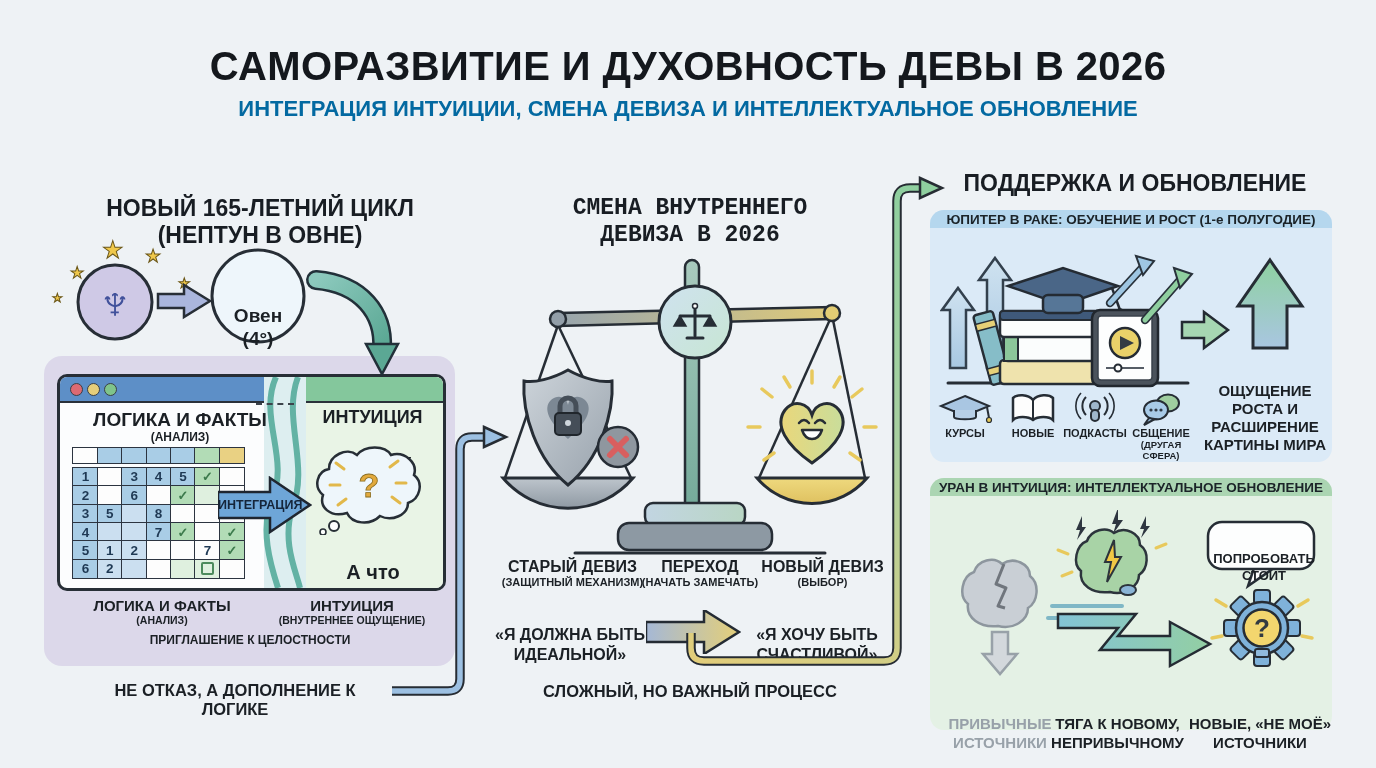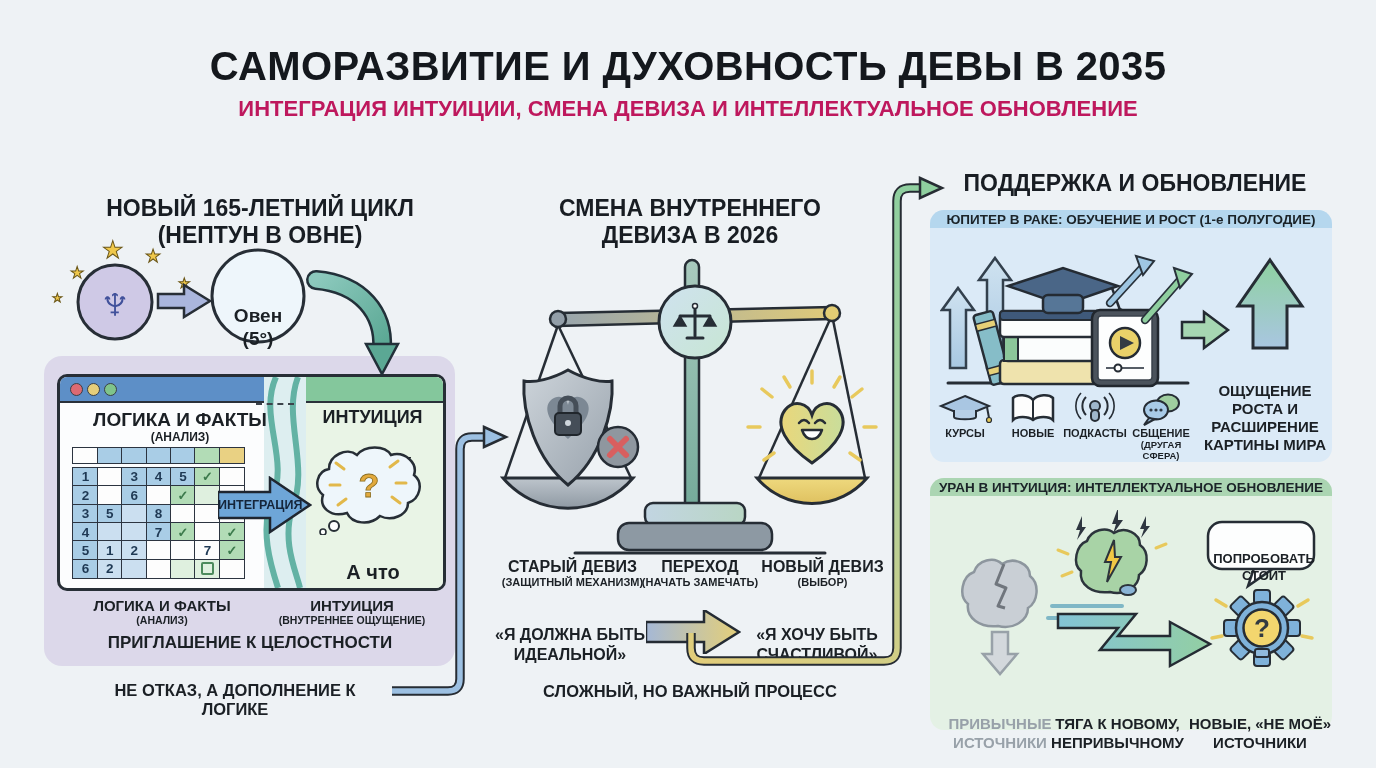--- a/index.html
+++ b/index.html
@@ -2,21 +2,21 @@
 <html><head>
 <meta charset="utf-8">
 <style>
   html,body{margin:0;padding:0;background:#eef2f5;}
   .canvas{position:relative;width:1376px;height:768px;background:#eef2f5;
           font-family:"Liberation Sans",sans-serif;color:#1b2025;overflow:hidden;}
   .abs{position:absolute;}
   .ctr{text-align:center;}
   .pre{white-space:pre-line;margin-top:27px;}
   .t-main{font-size:40px;font-weight:700;letter-spacing:.4px;color:#14181d;}
-  .t-sub{font-size:22px;font-weight:700;color:#be185d;}
+  .t-sub{font-size:22px;font-weight:700;color:#0369a1;}
   .t-col{font-size:23px;font-weight:700;line-height:1.18;color:#181d23;}
   .t-lbl{font-size:16px;font-weight:700;line-height:1.15;}
   .t-lbl2{font-size:15px;font-weight:700;line-height:1.15;}
   .t-note{font-size:16.5px;font-weight:700;}
   .t-tiny{font-size:11px;font-weight:700;}
   .t-xs{font-size:10.5px;font-weight:700;}
   .panel-lav{background:#dcd8ea;border-radius:18px;}
   .window{background:#fcfdfe;border:3px solid #272e36;border-radius:10px;overflow:hidden;}
   .titlebar{position:absolute;left:0;top:0;width:100%;height:24px;background:#5d8fc7;border-bottom:2px solid #2a313a;}
   .dot{position:absolute;top:6px;width:11px;height:11px;border-radius:50%;border:1.5px solid #3a3f46;}
@@ -41,21 +41,21 @@
   .res-item .sub{font-size:9.5px;font-weight:700;}
   .gray-txt{color:#98a1a9;}
   svg{display:block;}
   svg text{font-family:"Liberation Sans",sans-serif;}
 </style>
 </head>
 <body>
 
 <div class="canvas">
 
-  <div class="abs ctr t-main" style="left:0;top:44px;width:1376px;">САМОРАЗВИТИЕ И ДУХОВНОСТЬ ДЕВЫ В 2035</div>
+  <div class="abs ctr t-main" style="left:0;top:44px;width:1376px;">САМОРАЗВИТИЕ И ДУХОВНОСТЬ ДЕВЫ В 2026</div>
   <div class="abs ctr t-sub" style="left:0;top:96px;width:1376px;">ИНТЕГРАЦИЯ ИНТУИЦИИ, СМЕНА ДЕВИЗА И ИНТЕЛЛЕКТУАЛЬНОЕ ОБНОВЛЕНИЕ</div>
 
   <div class="abs ctr t-col pre" style="left:60px;top:168px;width:400px;">НОВЫЙ 165-ЛЕТНИЙ ЦИКЛ
 (НЕПТУН В ОВНЕ)</div>
 
   <svg class="abs" style="left:40px;top:230px;z-index:5;" width="420" height="152" viewBox="0 0 420 152">
     <defs>
       <linearGradient id="tealArr" x1="0" y1="0" x2="1" y2="1">
         <stop offset="0" stop-color="#8cc9bd"></stop>
           <stop offset="1" stop-color="#5ba894"></stop>
@@ -72,21 +72,21 @@
     <text x="75" y="90" font-size="52" text-anchor="middle" fill="#41519b" font-weight="bold">♆</text>
     <polygon points="118,64 144,64 144,55 170,71 144,87 144,78 118,78" fill="#aab6dd" stroke="#272e36" stroke-width="2.5"></polygon>
     <circle cx="218" cy="66" r="46" fill="#eef6fb" stroke="#272e36" stroke-width="3"></circle>
     <g>
       <path d="M276,50 C322,54 344,84 342,118" fill="none" stroke="#223039" stroke-width="20" stroke-linecap="round"></path>
       <path d="M276,50 C322,54 344,84 342,118" fill="none" stroke="url(#tealArr)" stroke-width="15" stroke-linecap="round"></path>
       <polygon points="326,114 358,114 342,144" fill="#5ba894" stroke="#223039" stroke-width="2.5"></polygon>
     </g>
   </svg>
   <div class="abs ctr pre" style="left:213px;top:278px;width:90px;font-size:19px;font-weight:700;line-height:1.2;z-index:6;">Овен
-(5°)</div>
+(4°)</div>
 
   <div class="abs panel-lav" style="left:44px;top:356px;width:411px;height:310px;"></div>
 
   <div class="abs window" style="left:57px;top:374px;width:383px;height:211px;">
     <div class="intu-bg" style="left:240px;top:0;width:143px;height:211px;"></div>
     <div class="titlebar" style="width:250px;">
       <span class="dot" style="left:10px;background:#dd6a72;"></span>
       <span class="dot" style="left:27px;background:#e6ce7a;"></span>
       <span class="dot" style="left:44px;background:#7fc48b;"></span>
     </div>
@@ -193,24 +193,24 @@
 
   <svg class="abs" style="left:218px;top:476px;z-index:7;" width="94" height="58" viewBox="0 0 94 58">
     <polygon points="0,16 52,16 52,2 92,29 52,56 52,42 0,42" fill="#6ea6d8" stroke="#1f2630" stroke-width="2.5"></polygon>
   </svg>
   <div class="abs ctr" style="left:218px;top:498px;width:82px;font-size:12.5px;font-weight:700;color:#15253a;z-index:8;">ИНТЕГРАЦИЯ</div>
 
   <div class="abs ctr t-lbl2" style="left:72px;top:597px;width:180px;">ЛОГИКА И ФАКТЫ</div>
   <div class="abs ctr t-xs" style="left:72px;top:614px;width:180px;">(АНАЛИЗ)</div>
   <div class="abs ctr t-lbl2" style="left:262px;top:597px;width:180px;">ИНТУИЦИЯ</div>
   <div class="abs ctr t-xs" style="left:262px;top:614px;width:180px;">(ВНУТРЕННЕЕ ОЩУЩЕНИЕ)</div>
-  <div class="abs ctr" style="left:70px;top:633px;width:360px;font-size:17px;font-weight:700;">ПРИГЛАШЕНИЕ К ЦЕЛОСТНОСТИ</div>
+  <div class="abs ctr" style="left:70px;top:633px;width:360px;font-size:12px;font-weight:700;">ПРИГЛАШЕНИЕ К ЦЕЛОСТНОСТИ</div>
   <div class="abs ctr t-note" style="left:80px;top:681px;width:310px;">НЕ ОТКАЗ, А ДОПОЛНЕНИЕ К ЛОГИКЕ</div>
 
-  <div class="abs ctr t-col pre" style="left:490px;top:168px;width:400px;">СМЕНА ВНУТРЕННЕГО
+  <div class="abs ctr t-col pre" style="left:490px;top:168px;width:400px;font-family:Liberation Mono, monospace;">СМЕНА ВНУТРЕННЕГО
 ДЕВИЗА В 2026</div>
 
   <svg class="abs" style="left:495px;top:245px;" width="410" height="320" viewBox="0 0 410 320">
     <defs>
       <linearGradient id="beamGrad" x1="0" y1="0" x2="1" y2="0">
         <stop offset="0" stop-color="#98a5ad"></stop>
           <stop offset="1" stop-color="#dfca79"></stop>
       </linearGradient>
       <linearGradient id="postGrad" x1="0" y1="0" x2="0" y2="1">
         <stop offset="0" stop-color="#a9cabe"></stop>

